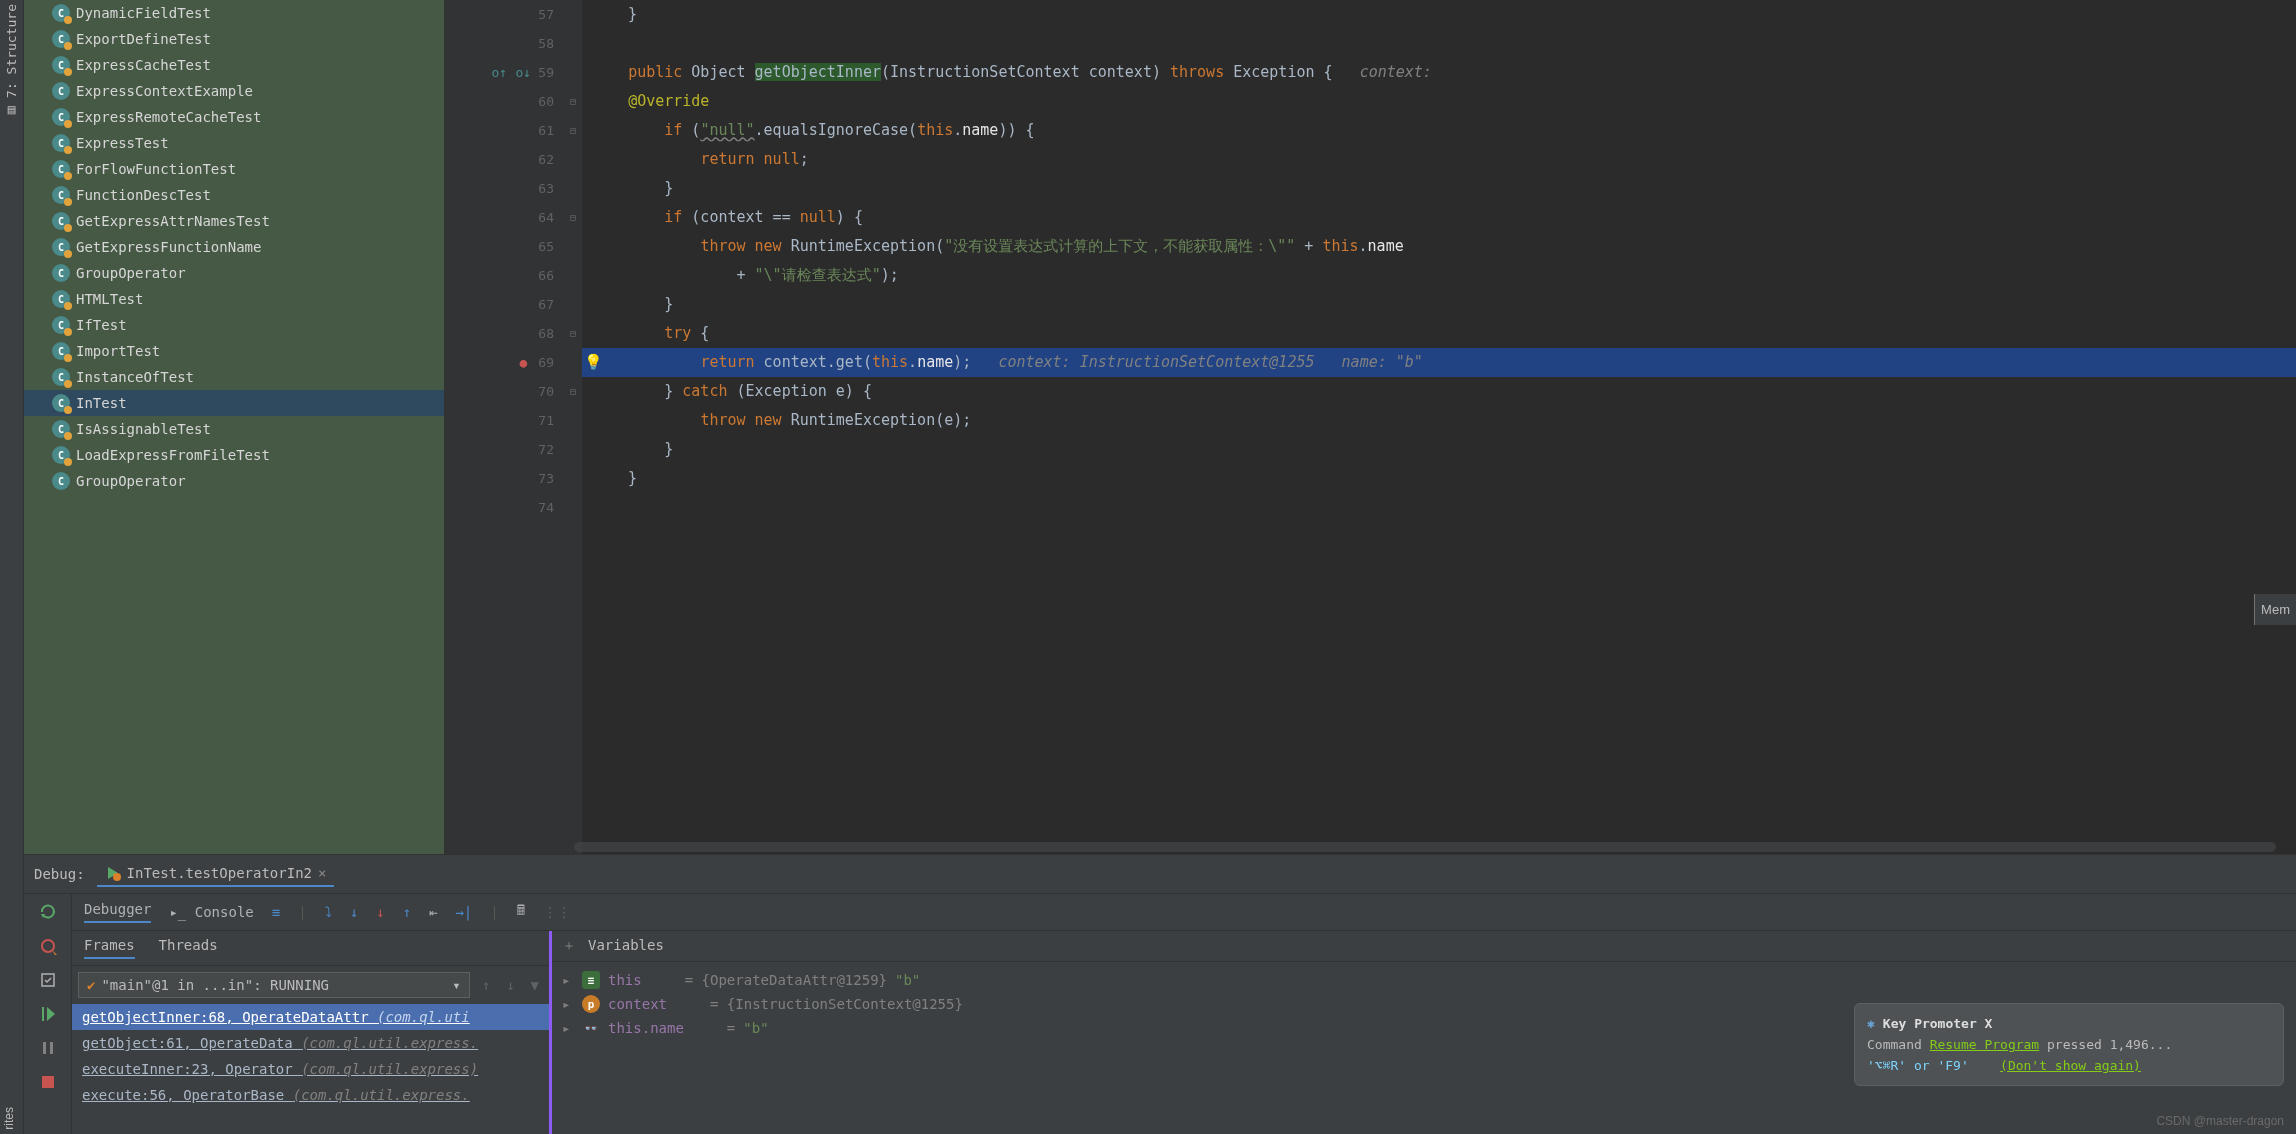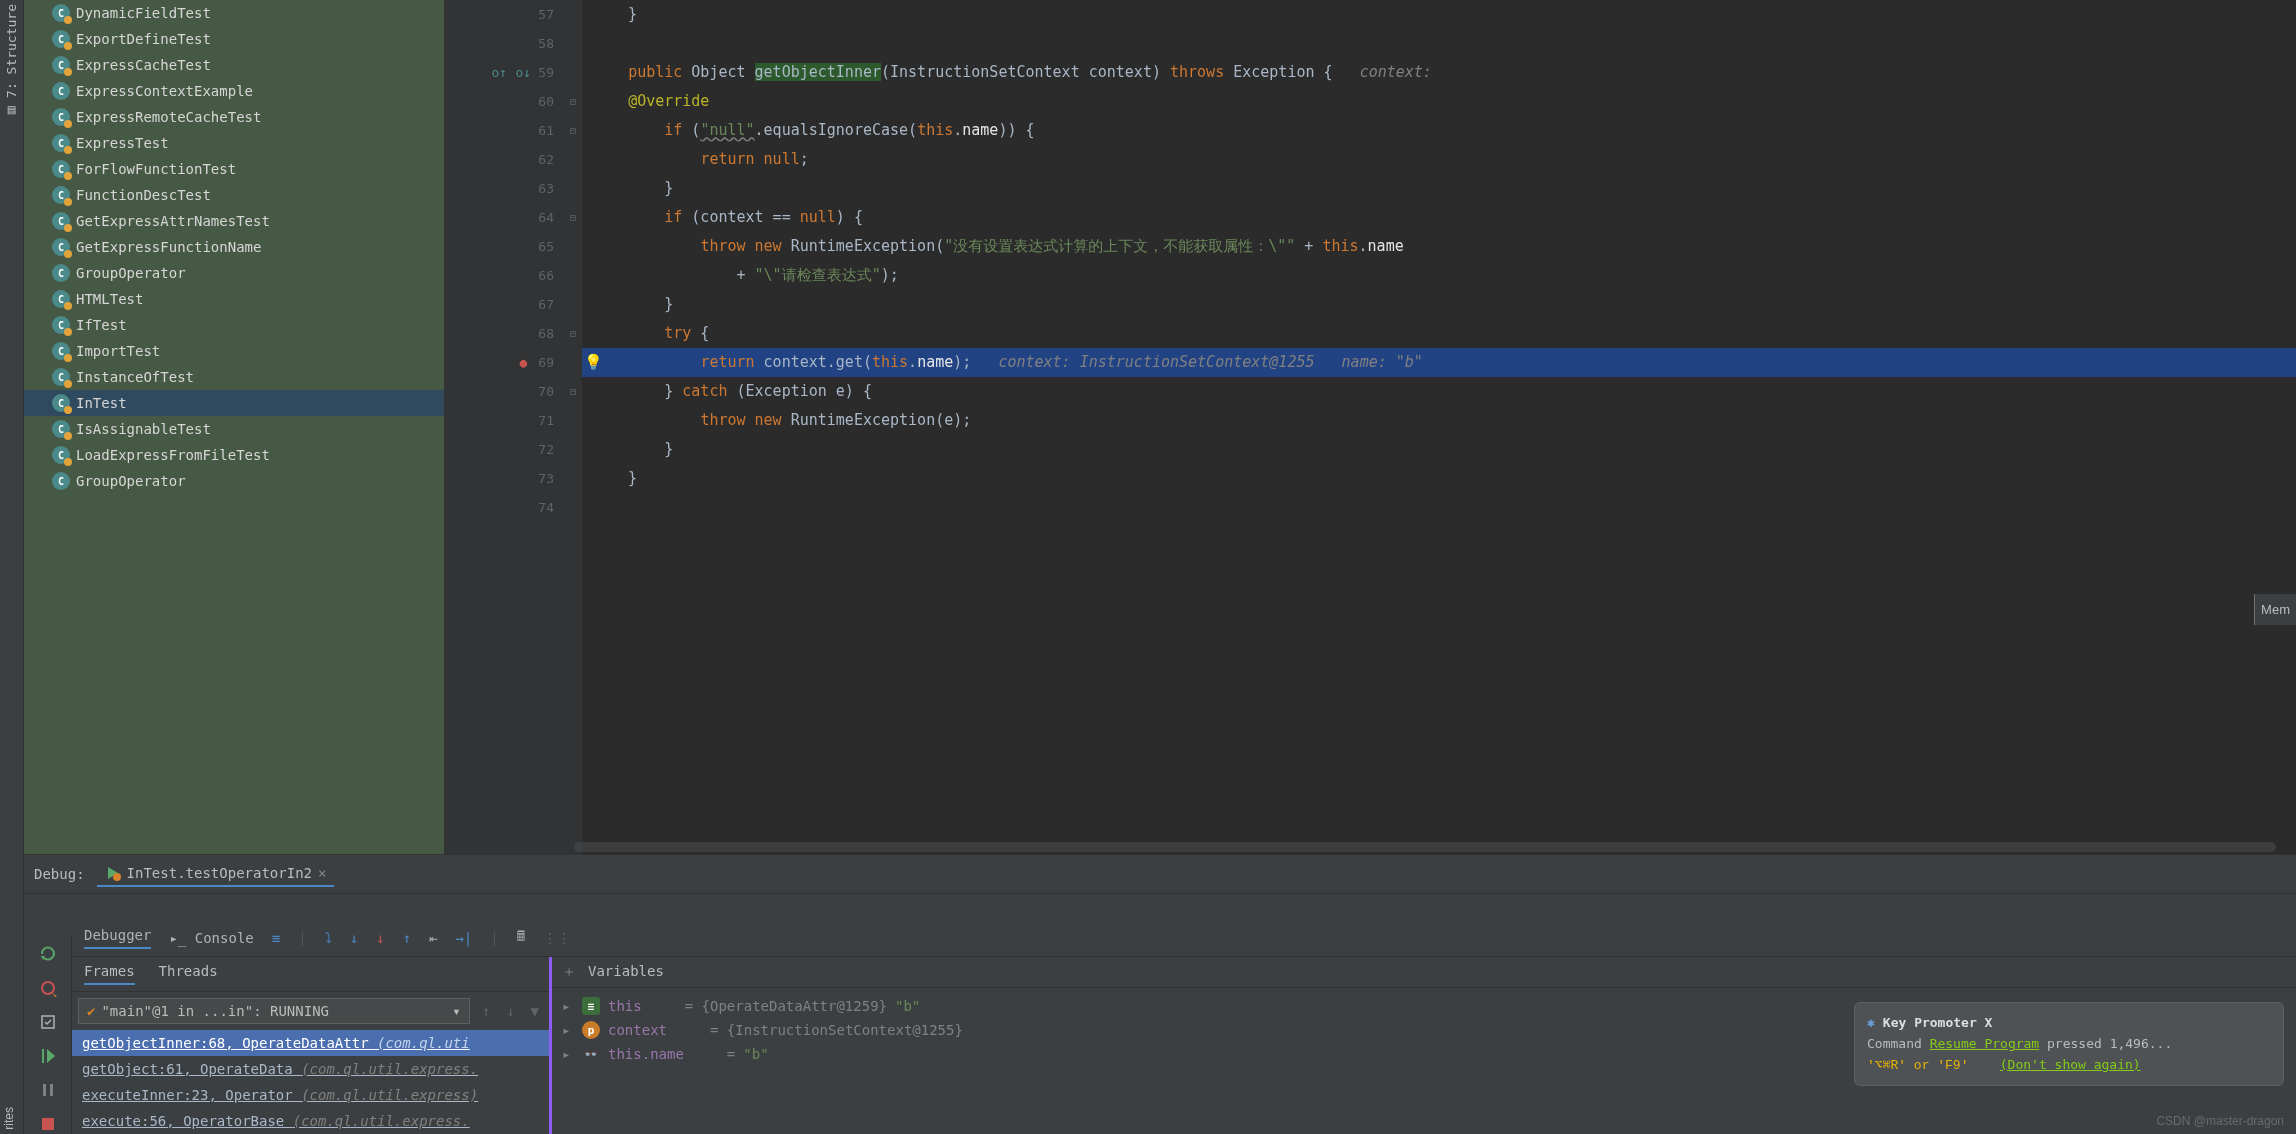--- a/index.html
+++ b/index.html
@@ -35,21 +35,21 @@
 .fld { color:#e5e5e5;margin-top:19px; }
 .cm { color:#808080; font-style:italic; }
 .strw { color:#6a8759; text-decoration:underline wavy #808080; }
 .scrollbar-h { position:absolute; bottom:2px; left:130px; right:20px; height:10px; background:#47494c; border-radius:5px; opacity:.6; }
 
 .debug-panel { height:280px; background:#3c3f41; border-top:1px solid #323232; display:flex; flex-direction:column; font-family:sans-serif; font-size:14px; }
 .debug-header { display:flex; align-items:center; gap:12px; padding:6px 10px; border-bottom:1px solid #323232; }
 .debug-title { color:#bbbbbb; }
 .debug-tab { display:flex; align-items:center; gap:6px; color:#bbbbbb; padding:4px 8px; border-bottom:2px solid #4a88c7; }
 .close-x { color:#888; cursor:pointer; }
-.debug-body { flex:1; display:flex; min-height:0;align-items:flex-end; }
+.debug-body { flex:1; display:flex; min-height:0; }
 .debug-actions { width:48px; display:flex; flex-direction:column; align-items:center; gap:14px; padding-top:8px; border-right:1px solid #323232; }
 .act-btn { width:20px; height:20px; display:flex; align-items:center; justify-content:center; cursor:pointer; }
 .debug-center { flex:1; display:flex; flex-direction:column; min-width:0; }
 .toolbar-row { display:flex; align-items:center; gap:18px; padding:6px 12px; border-bottom:1px solid #323232; }
 .tool-btn { color:#afb1b3; cursor:pointer; font-size:14px; }
 .tab-row { display:flex; gap:24px; padding:6px 12px; border-bottom:1px solid #323232; color:#bbbbbb; }
 .tab-row .tab { cursor:pointer; padding-bottom:4px; }
 .tab-row .tab.active { border-bottom:2px solid #4a88c7; }
 .frames-vars { flex:1; display:flex; min-height:0; }
 .frames-col { width:480px; border-right:3px solid #8b5cf6; display:flex; flex-direction:column; }
@@ -71,21 +71,21 @@
 .var-icon.obj { background:#3c6e3c; color:#fff; }
 .var-icon.p { background:#c97c28; color:#fff; border-radius:50%; }
 .var-icon.glasses { color:#808080; }
 .var-name { color:#9876aa; }
 .var-val { color:#808080;margin-left:35px; }
 .var-str { color:#6a8759; }
 
 .notif { position:absolute; right:12px; bottom:48px; width:430px; background:#4e5254; border:1px solid #5e6060; border-radius:6px; padding:12px; font-family:sans-serif; font-size:13px; color:#bbbbbb; }
 .notif-title { display:flex; align-items:center; gap:8px; color:#dddddd; font-weight:bold; margin-bottom:6px; }
 .notif-link { color:#84cc16; text-decoration:underline; cursor:pointer; }
-.notif-short { color:#eab308;font-family:Liberation Mono, monospace; }
+.notif-short { color:#7dd3fc; }
 .watermark { position:absolute; right:12px; bottom:6px; color:#6a6a6a; font-size:12px; font-family:sans-serif; }
 .mem { position:absolute; right:0; top:594px; background:#3c3f41; padding:8px 6px; color:#bbbbbb; font-size:13px; border-left:1px solid #737373; font-family:sans-serif; }
 .rites { position:absolute; left:2px; bottom:4px; writing-mode:vertical-rl; transform:rotate(180deg); color:#bbbbbb; font-size:12px; font-family:sans-serif; }
 
 svg { display:block; }
 </style>
 </head>
 <body>
 
 <div class="root">

